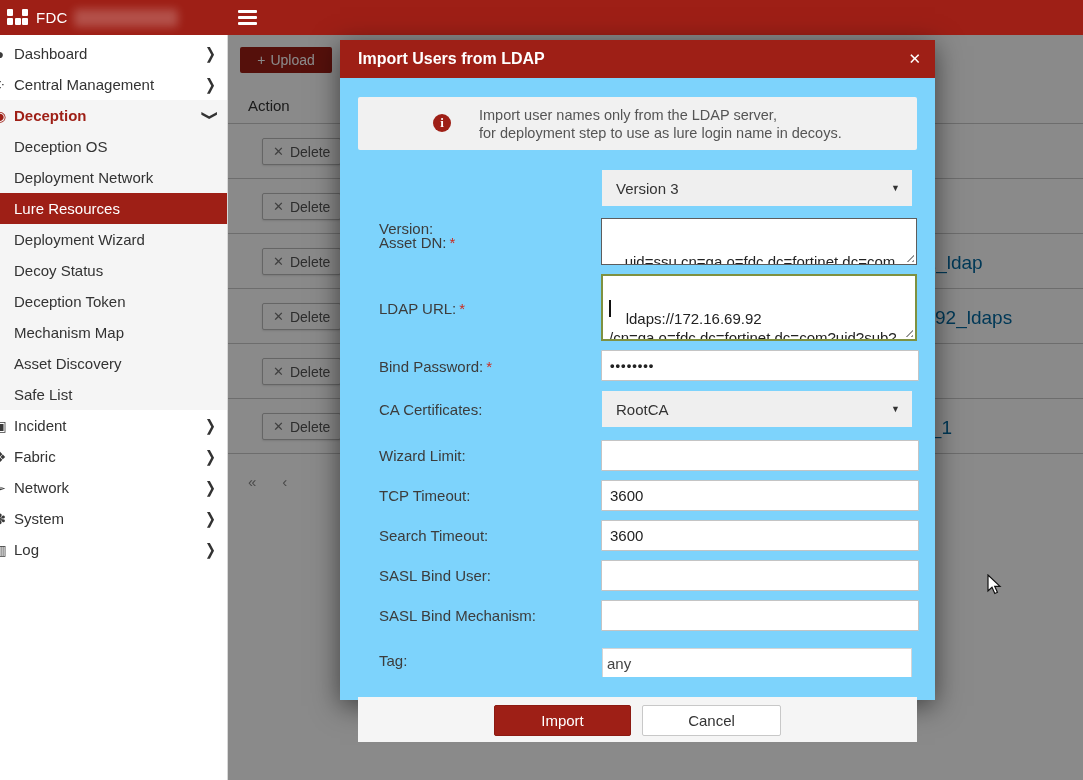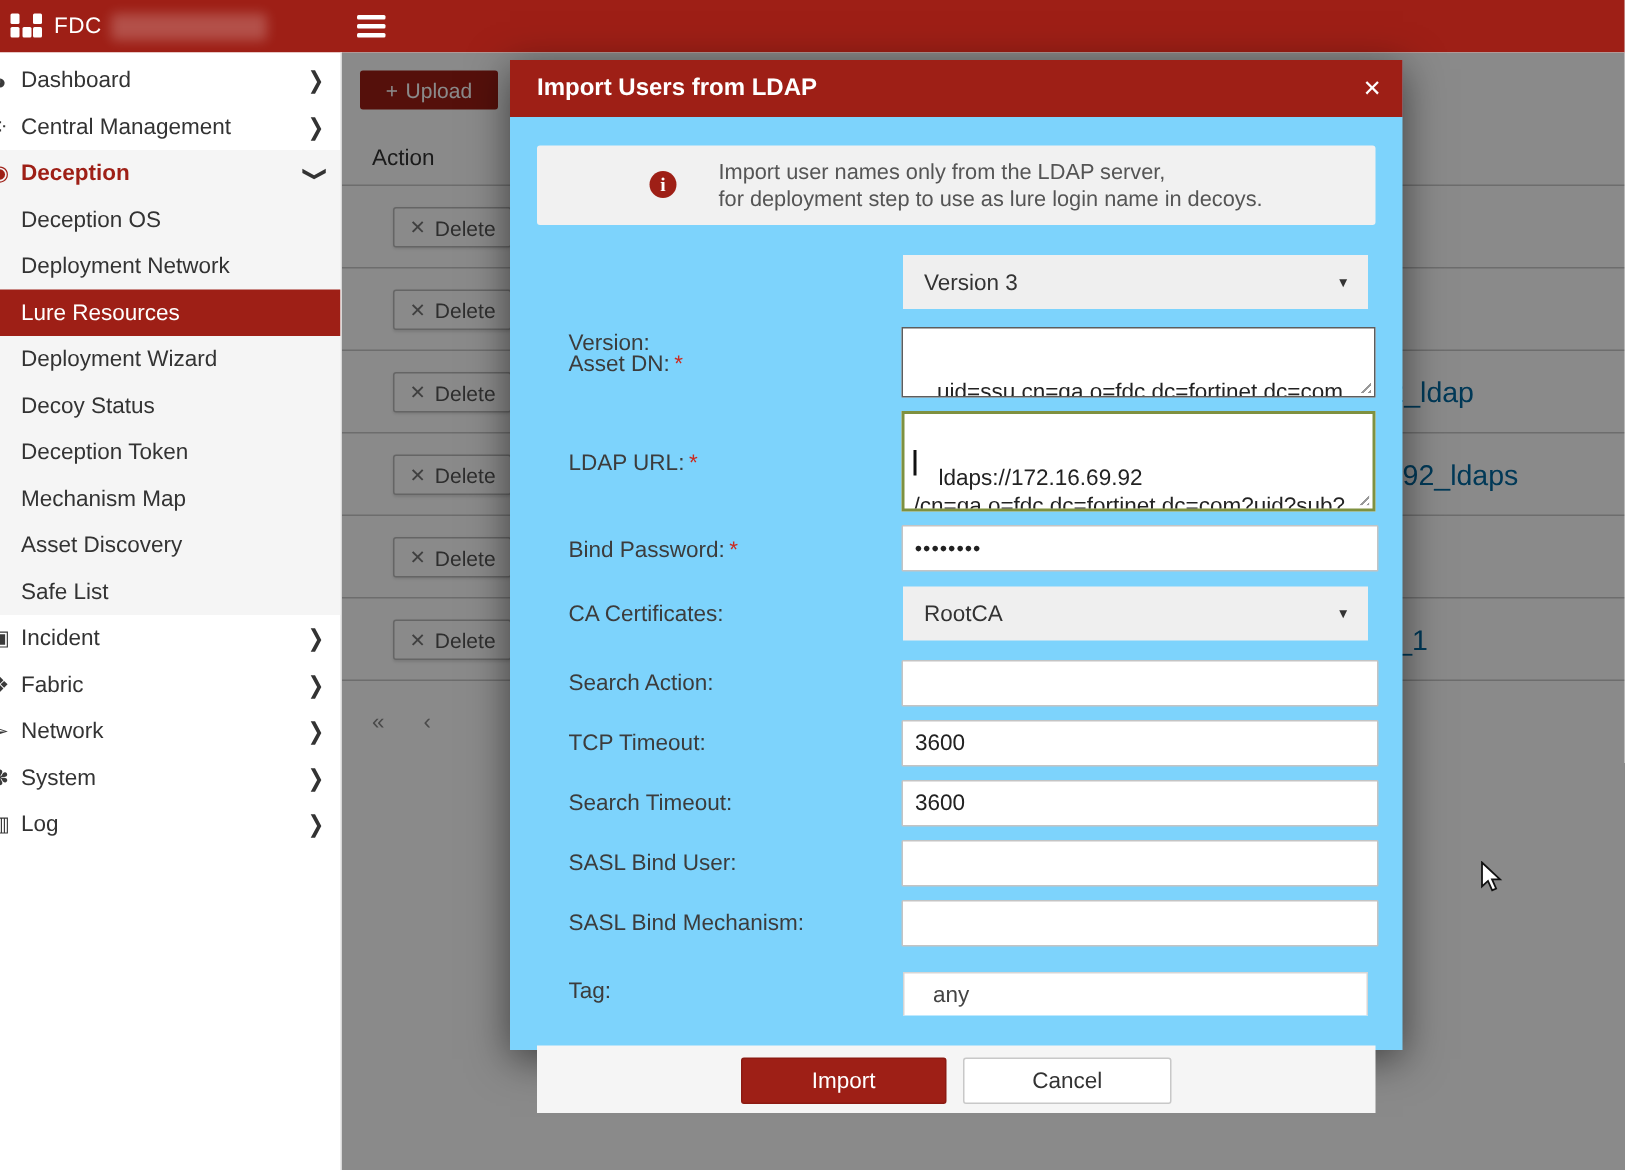--- a/index.html
+++ b/index.html
@@ -91,21 +91,21 @@
   .ta.url { border:2px solid #7f9140; }
   .squiggle { text-decoration-line:underline; text-decoration-style:wavy;
     text-decoration-color:#e02b20; text-decoration-thickness:1px; text-underline-offset:2.5px; }
   .resize-h { position:absolute; right:2px; bottom:2px; width:10px; height:10px;
     background:repeating-linear-gradient(135deg,transparent 0 2px,#999 2px 3.5px);
     clip-path:polygon(100% 0,100% 100%,0 100%); }
   .caret { position:absolute; left:6px; top:24px; width:1.5px; height:17px; background:#111; }
   .pwd { letter-spacing:1px; font-weight:bold; display:flex; align-items:center; font-size:13px; }
   .tag-box { position:absolute; left:262px; top:608px; width:310px; height:29px;
     border:1px solid #d5d5d5; border-bottom:none; background:#fff; font-size:15px;
-    color:#444; display:flex; align-items:center; padding:0 19px; }
+    color:#444; display:flex; align-items:center; padding:0 4px; }
 
   .m-foot { position:absolute; left:18px; top:657px; width:559px; height:45px;
     background:#f5f5f5; }
   .btn { position:absolute; top:8px; height:31px; font-size:15px; border-radius:2px;
     display:flex; align-items:center; justify-content:center; cursor:pointer; }
   .btn.import { left:136px; width:137px; background:#9e1f16; color:#fff; border:1px solid #8c1a12; }
   .btn.cancel { left:284px; width:139px; background:#fff; color:#333; border:1px solid #c8c8c8; }
 
   .cursor { position:absolute; left:984px; top:574px; width:22px; height:22px; z-index:50; }
 </style>
@@ -303,21 +303,21 @@
   </div>
 
   <span class="f-label" style="top:361px">
     <span>CA Certificates:</span></span>
   <div class="sel-box" style="top:351px">
     <span>RootCA</span>
     <span class="sel-arrow">▼</span>
   </div>
 
   <span class="f-label" style="top:407px">
-    <span>Search Action:</span></span>
+    <span>Wizard Limit:</span></span>
   <input class="txt-input" style="top: 400px;">
 
   <span class="f-label" style="top:447px">
     <span>TCP Timeout:</span></span>
   <input class="txt-input" style="top: 440px;" value="3600">
 
   <span class="f-label" style="top:487px">
     <span>Search Timeout:</span></span>
   <input class="txt-input" style="top: 480px;" value="3600">
 

